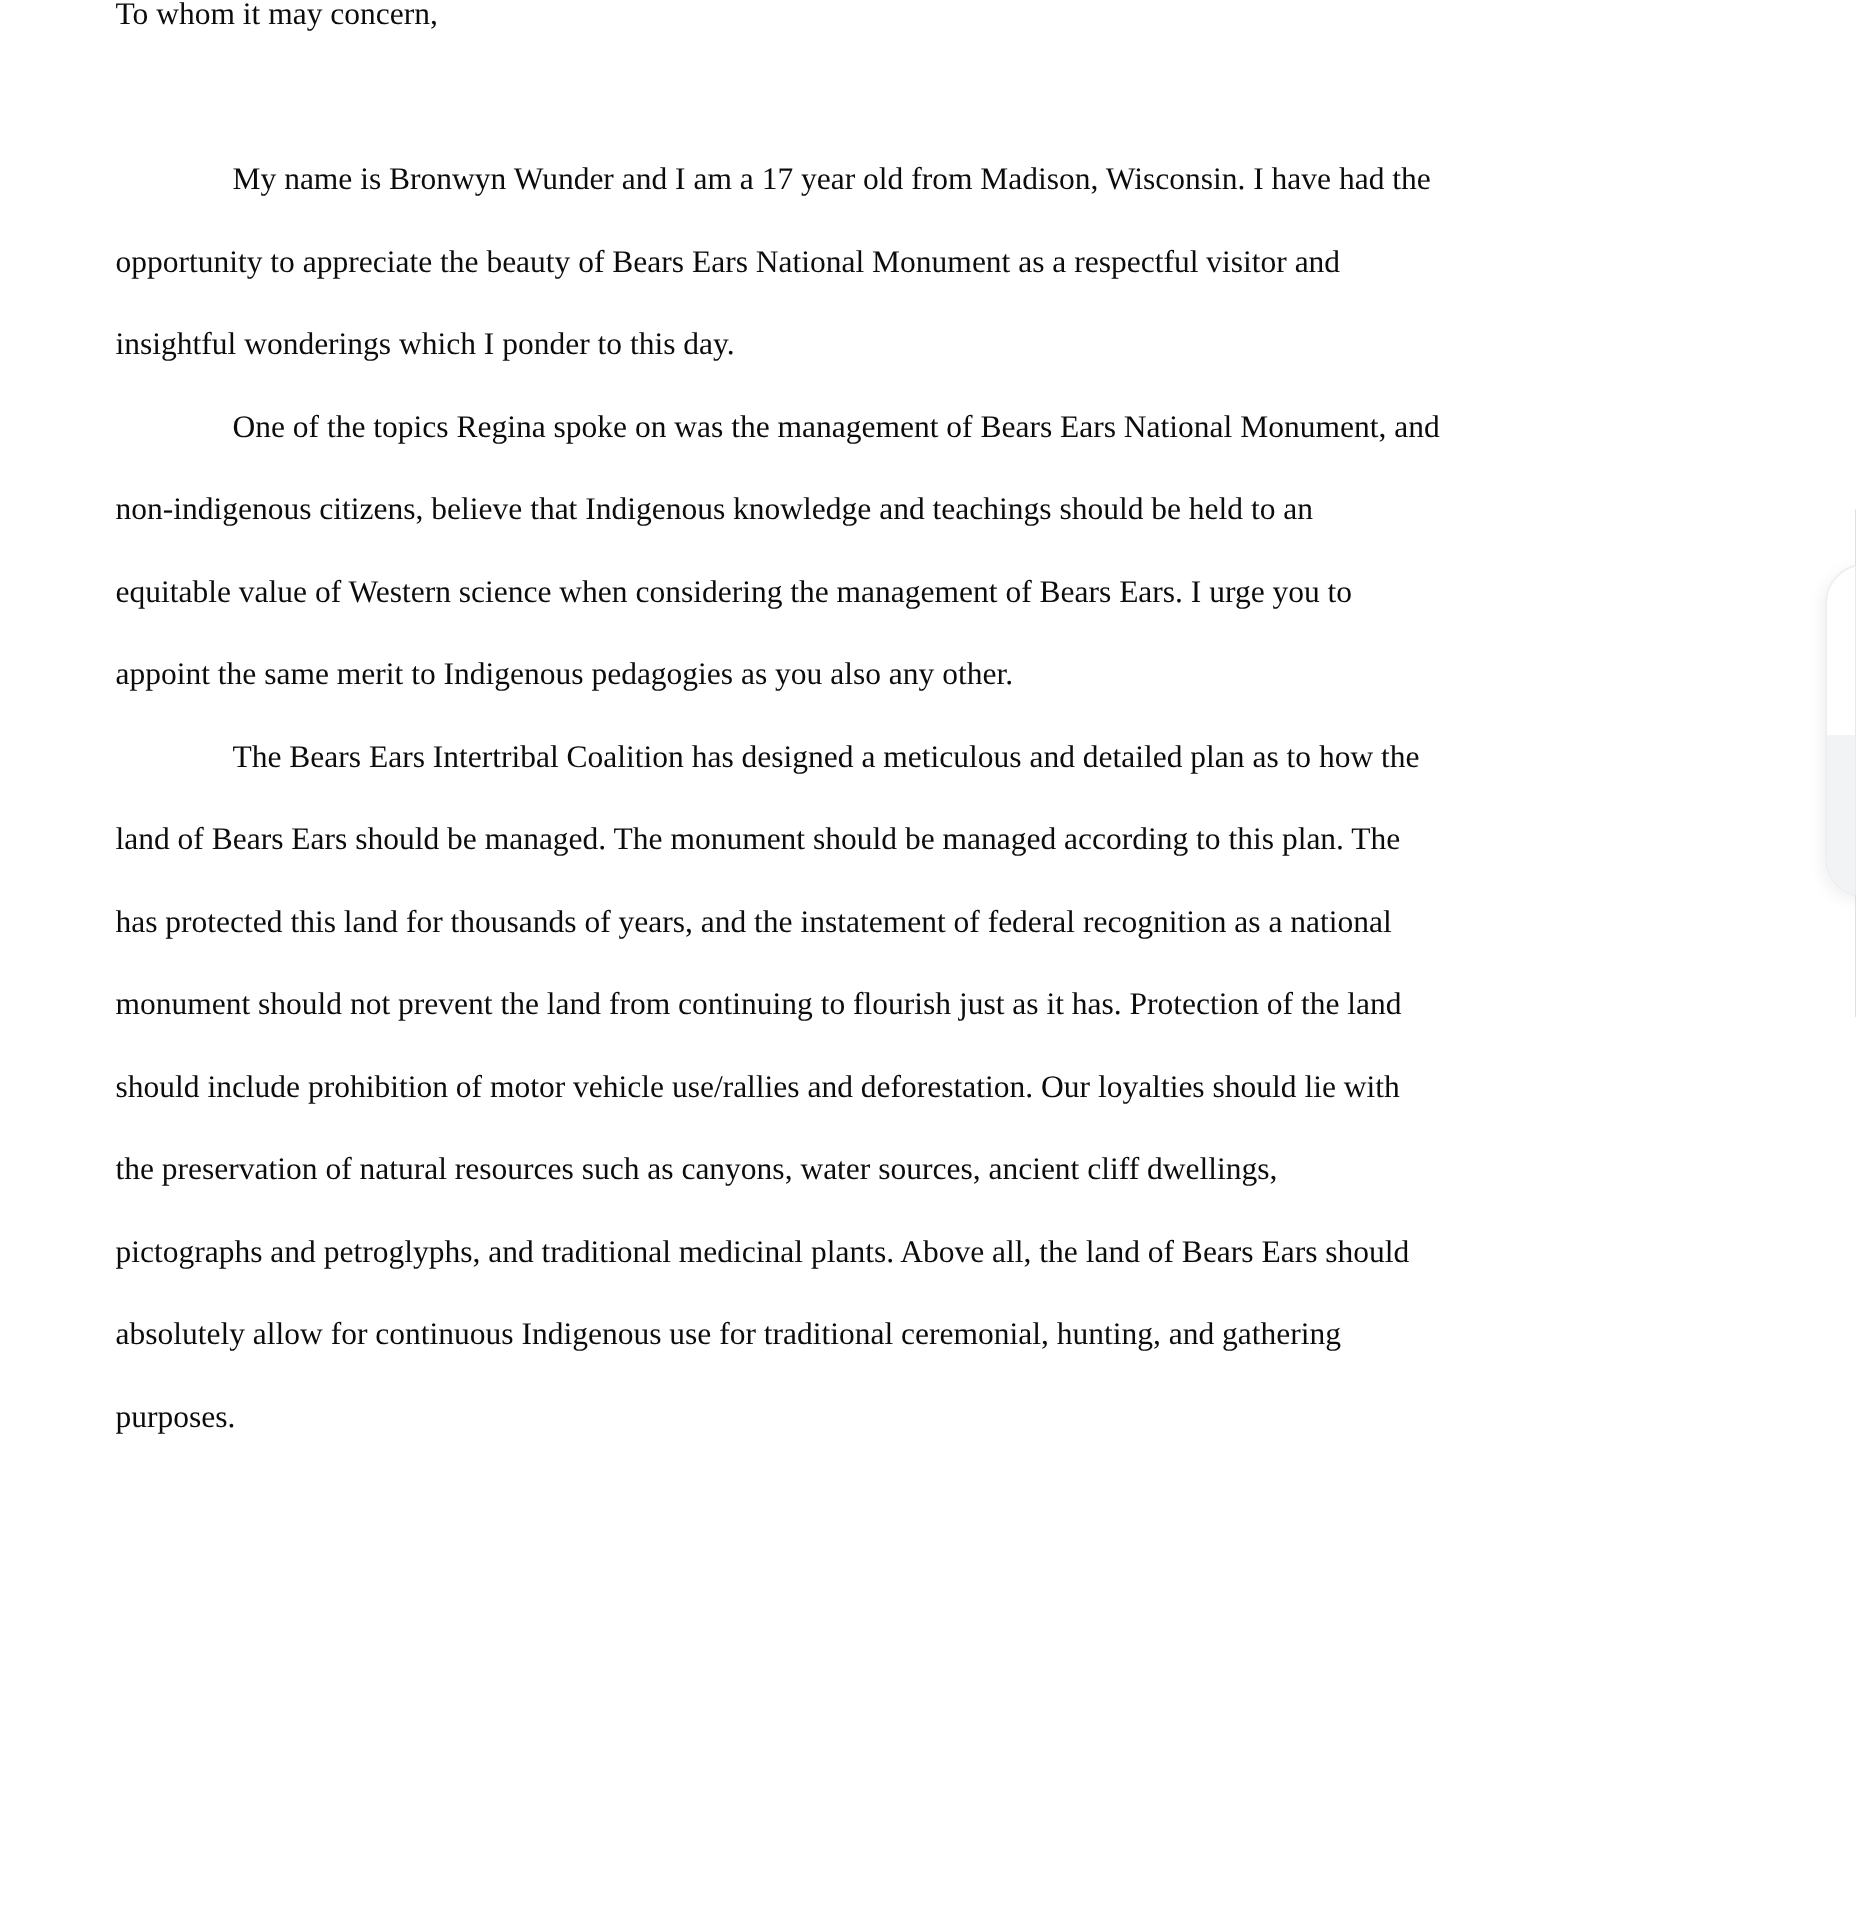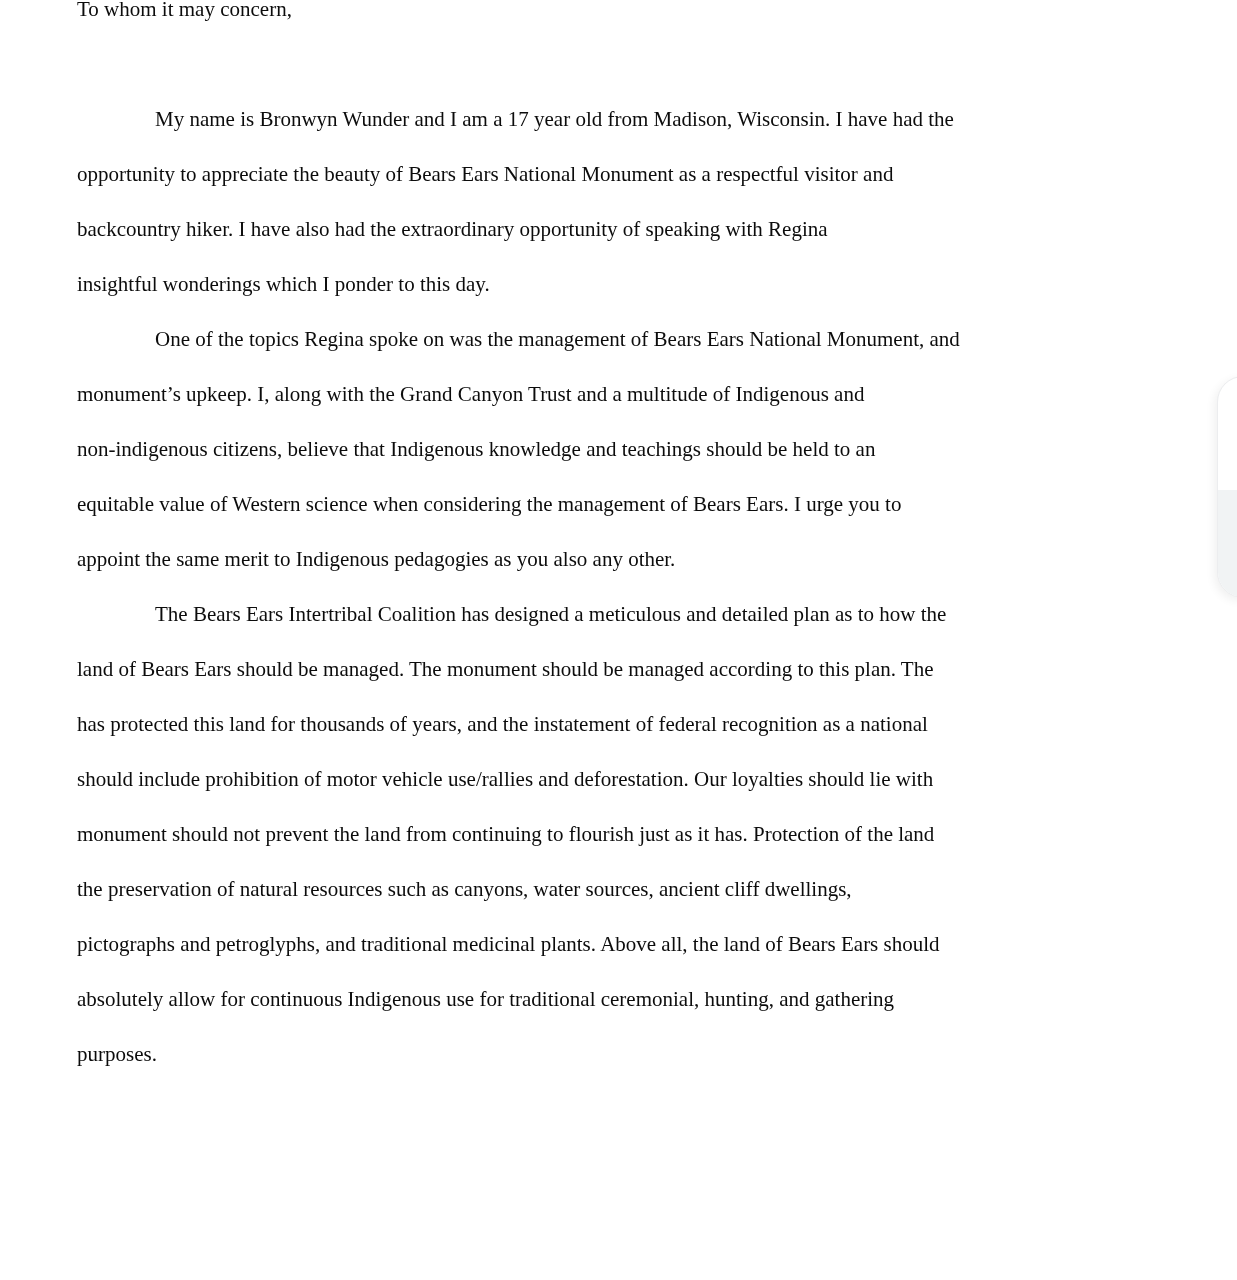--- a/index.html
+++ b/index.html
@@ -58,32 +58,30 @@
 <body>
 
 <div class="viewport">
 
   <div class="doc-page">
     <div class="doc-text">
       <div class="line">To whom it may concern,</div>
       <div class="line"></div>
       <div class="line indent">My name is Bronwyn Wunder and I am a 17 year old from Madison, Wisconsin. I have had the</div>
       <div class="line">opportunity to appreciate the beauty of Bears Ears National Monument as a respectful visitor and</div>
-      <div class="line">backcountry hiker. I have also had the extraordinary opportunity of speaking with Regina</div>
       <div class="line">insightful wonderings which I ponder to this day.</div>
       <div class="line indent">One of the topics Regina spoke on was the management of Bears Ears National Monument, and</div>
-      <div class="line">monument’s upkeep. I, along with the Grand Canyon Trust and a multitude of Indigenous and</div>
       <div class="line">non-indigenous citizens, believe that Indigenous knowledge and teachings should be held to an</div>
       <div class="line">equitable value of Western science when considering the management of Bears Ears. I urge you to</div>
       <div class="line">appoint the same merit to Indigenous pedagogies as you also any other.</div>
       <div class="line indent">The Bears Ears Intertribal Coalition has designed a meticulous and detailed plan as to how the</div>
       <div class="line">land of Bears Ears should be managed. The monument should be managed according to this plan. The</div>
       <div class="line">has protected this land for thousands of years, and the instatement of federal recognition as a national</div>
+      <div class="line">monument should not prevent the land from continuing to flourish just as it has. Protection of the land</div>
       <div class="line">should include prohibition of motor vehicle use/rallies and deforestation. Our loyalties should lie with</div>
-      <div class="line">monument should not prevent the land from continuing to flourish just as it has. Protection of the land</div>
       <div class="line">the preservation of natural resources such as canyons, water sources, ancient cliff dwellings,</div>
       <div class="line">pictographs and petroglyphs, and traditional medicinal plants. Above all, the land of Bears Ears should</div>
       <div class="line">absolutely allow for continuous Indigenous use for traditional ceremonial, hunting, and gathering</div>
       <div class="line">purposes.</div>
     </div>
   </div>
 
   <div class="side-panel-card">
     <div class="side-panel-lower" style="background-color: rgb(241, 243, 244);"></div>
 

